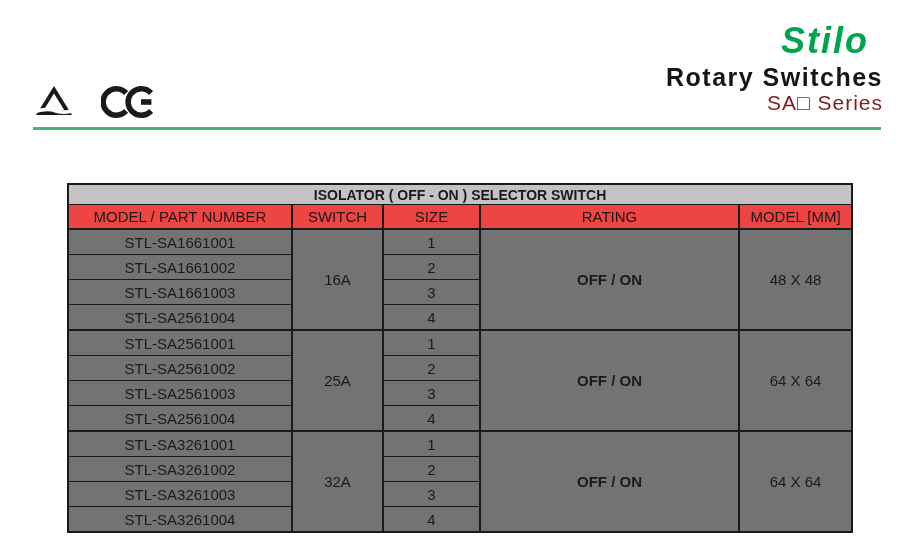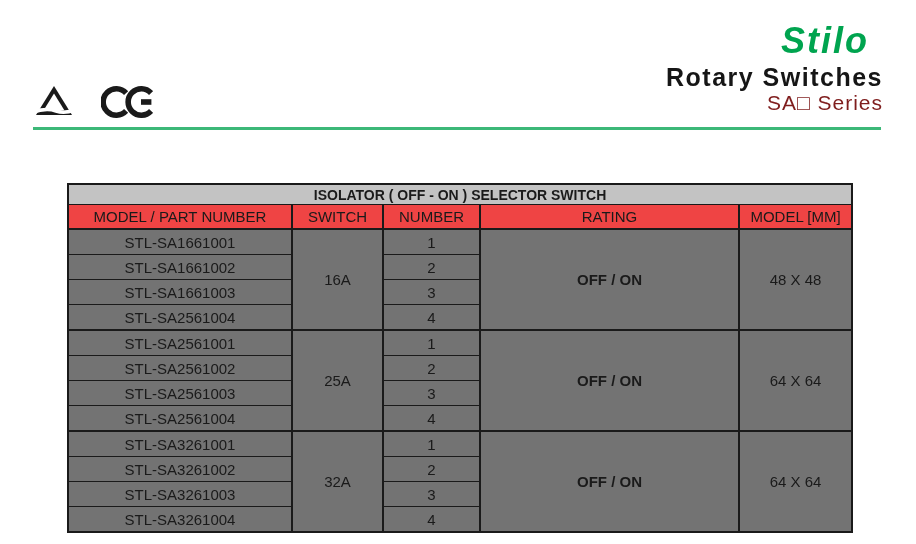--- a/index.html
+++ b/index.html
@@ -145,21 +145,21 @@
         <col style="width:259px">
         <col style="width:113px">
       </colgroup>
       <thead>
         <tr>
           <th colspan="5" class="table-title">ISOLATOR ( OFF - ON ) SELECTOR SWITCH</th>
         </tr>
         <tr class="col-headers">
           <th>MODEL / PART NUMBER</th>
           <th>SWITCH</th>
-          <th>NUMBER</th>
+          <th>SIZE</th>
           <th>RATING</th>
           <th>MODEL [MM]</th>
         </tr>
       </thead>
       <tbody id="table-body">
           <tr class="group-start">
             <td class="model-cell">STL-SA1661001</td>
             <td class="rating-cell" rowspan="4">16A</td>
             <td class="poles-cell">1</td>
             <td class="marking-cell" rowspan="4">OFF / ON</td>

